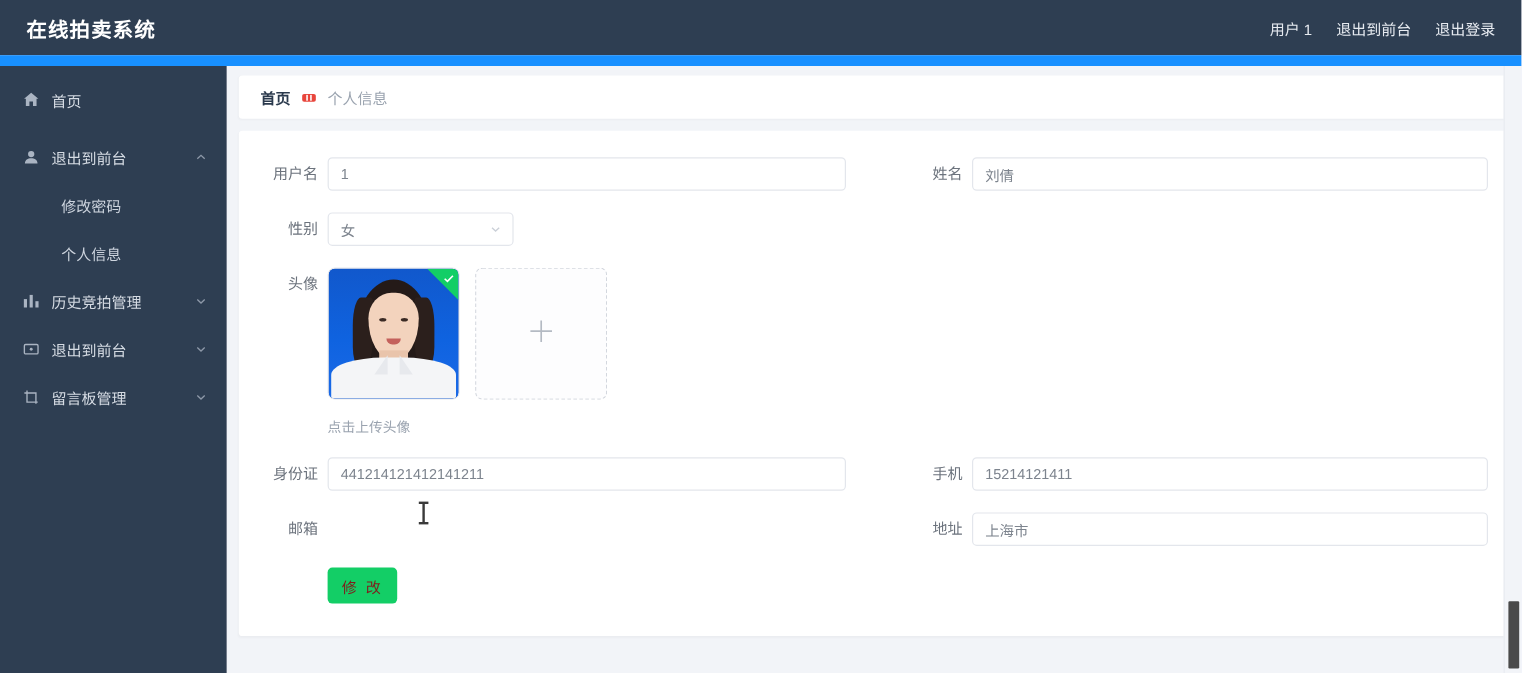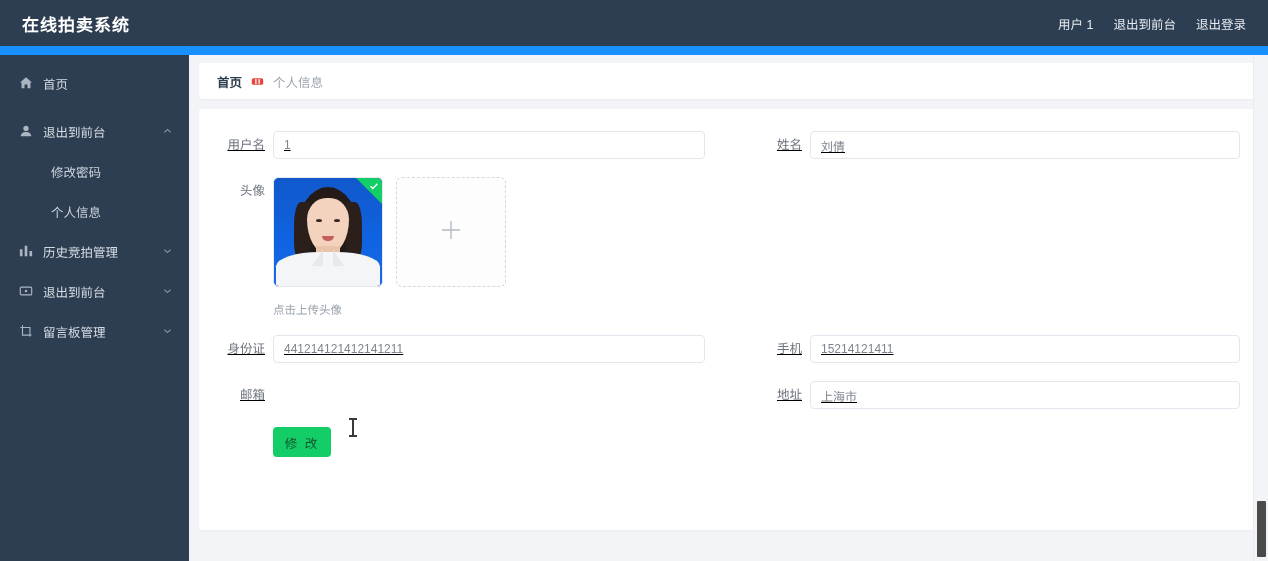--- a/index.html
+++ b/index.html
@@ -124,21 +124,20 @@
   }
 
   .form-row {
     display: flex;
     align-items: flex-start;
     margin-bottom: 18px;
   }
   .col {
     display: flex; align-items: center;
     flex: 0 0 auto;
-    text-decoration: underline;
   }
   .col-left  { width: 537px; }
   .col-right { width: 508px; }
 
   .f-label {
     width: 66px;
     text-align: right;
     color: #6c737d;
     font-size: 12.5px;
     line-height: 28px;
@@ -289,21 +288,21 @@
     margin-top: 14px;
     margin-bottom: 18px;
   }
 
   .btn-submit {
     margin-left: 74px;
     width: 58px; height: 30px;
     background: #13ce66;
     border: none;
     border-radius: 4px;
-    color: #14532d;
+    color: #7f1d1d;
     font-size: 12.5px;
     letter-spacing: 2px;
     cursor: pointer;
     font-family: "Liberation Sans", "DejaVu Sans", sans-serif;
   }
 
   
   .scrollbar-track {
     position: absolute; top: 55px; right: 0;
     width: 15px; height: 506px;
@@ -454,20 +453,33 @@
           <span class="f-label">用户名</span>
           <input class="f-input w-left" type="text" value="1" style="">
         </div>
         <div class="col col-right">
           <span class="f-label">姓名</span>
           <input class="f-input w-right" type="text" value="刘倩" style="">
         </div>
       </div>
 
       
+      <div class="form-row">
+        <div class="col col-left">
+          <span class="f-label">性别</span>
+          <div class="f-select">
+            <input class="f-input" type="text" readonly="" value="女" style="">
+            <span class="sel-arrow">
+              <svg width="12" height="12" viewBox="0 0 16 16" fill="none" stroke="currentColor" stroke-width="1.5">
+                  <path d="M4 6.3 8 10 12 6.3"></path>
+                </svg>
+            </span>
+          </div>
+        </div>
+      </div>
 
       
       <div class="avatar-row">
         <span class="f-label">头像</span>
         <div class="uploader">
           <div class="thumb">
             <div class="photo">
               <div class="bg"></div>
               <div class="hair"></div>
               <div class="hair-l"></div>

